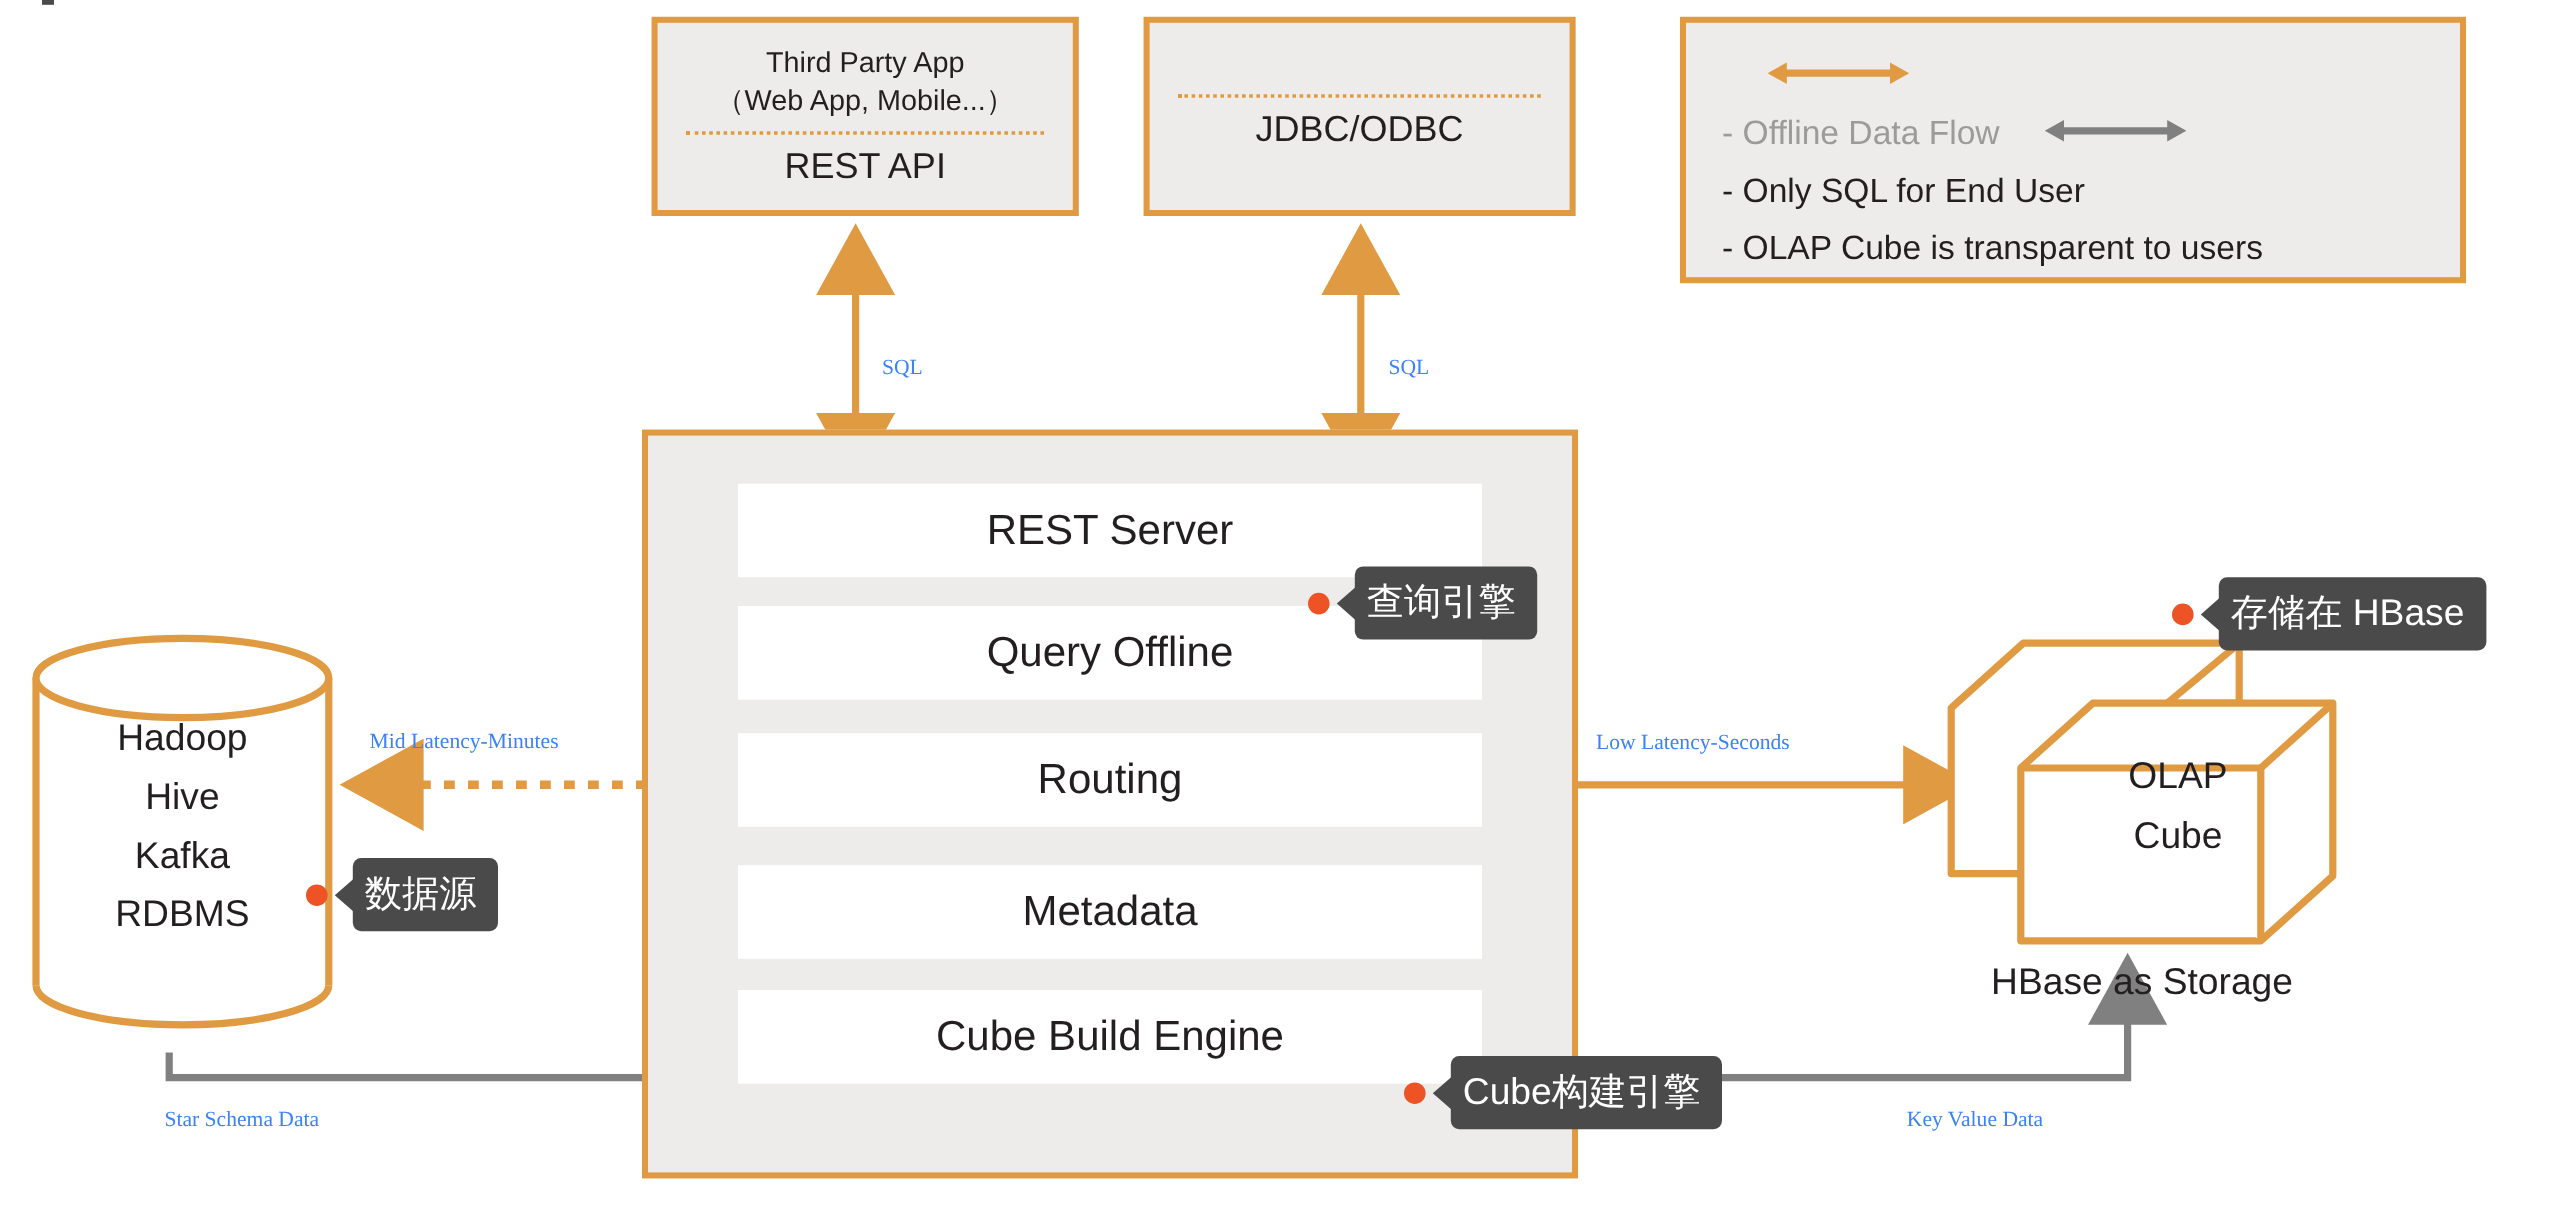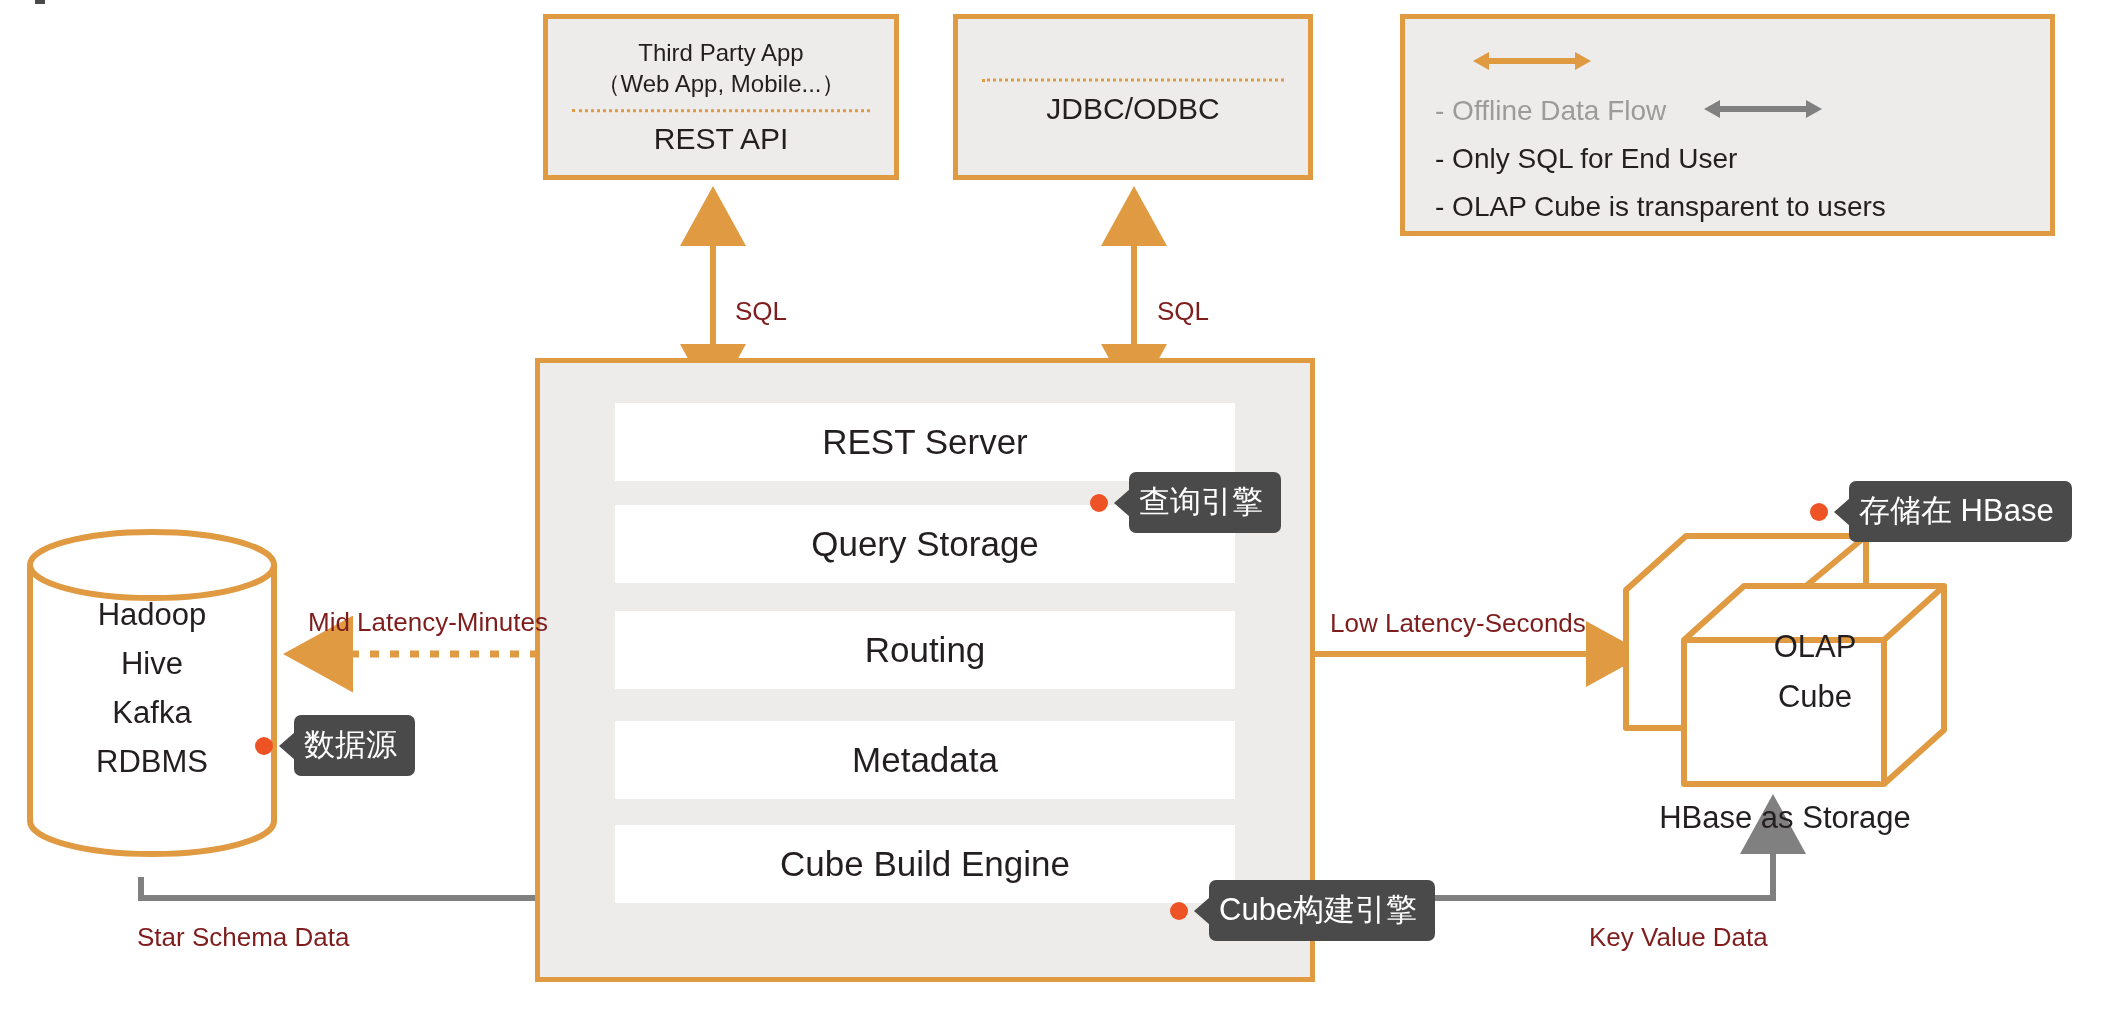--- a/index.html
+++ b/index.html
@@ -105,21 +105,21 @@
     text-align: center; font-size: 31px; line-height: 1.62; color: #231f20;
   }
   #hbase-storage {
     position: absolute; left: 1600px; top: 800px; width: 370px;
     text-align: center; font-size: 31px; color: #231f20;
   }
 
   
   .edgelabel {
     position: absolute;
-    font-size: 26px; color: #7f1d1d; white-space: nowrap;
+    font-size: 18px; color: #3b82f6; white-space: nowrap; font-family: Liberation Serif, serif;
   }
   #lbl-sql-left   { left: 735px;  top: 296px; }
   #lbl-sql-right  { left: 1157px; top: 296px; }
   #lbl-mid-lat    { left: 308px;  top: 607px; }
   #lbl-low-lat    { left: 1330px; top: 608px; }
   #lbl-star       { left: 137px;  top: 922px; }
   #lbl-kv         { left: 1589px; top: 922px; }
 
   
   .callout {
@@ -251,21 +251,21 @@
         <span class="ltext">- OLAP Cube is transparent to users</span>
       </div>
     </div>
   </div>
 
   <div id="kylin-container">
     <div class="krow" id="krow-rest">
       <span>REST Server</span>
     </div>
     <div class="krow" id="krow-query">
-      <span>Query Storage</span>
+      <span>Query Offline</span>
     </div>
     <div class="krow" id="krow-routing">
       <span>Routing</span>
     </div>
     <div class="krow" id="krow-metadata">
       <span>Metadata</span>
     </div>
     <div class="krow" id="krow-cube">
       <span>Cube Build Engine</span>
     </div>

